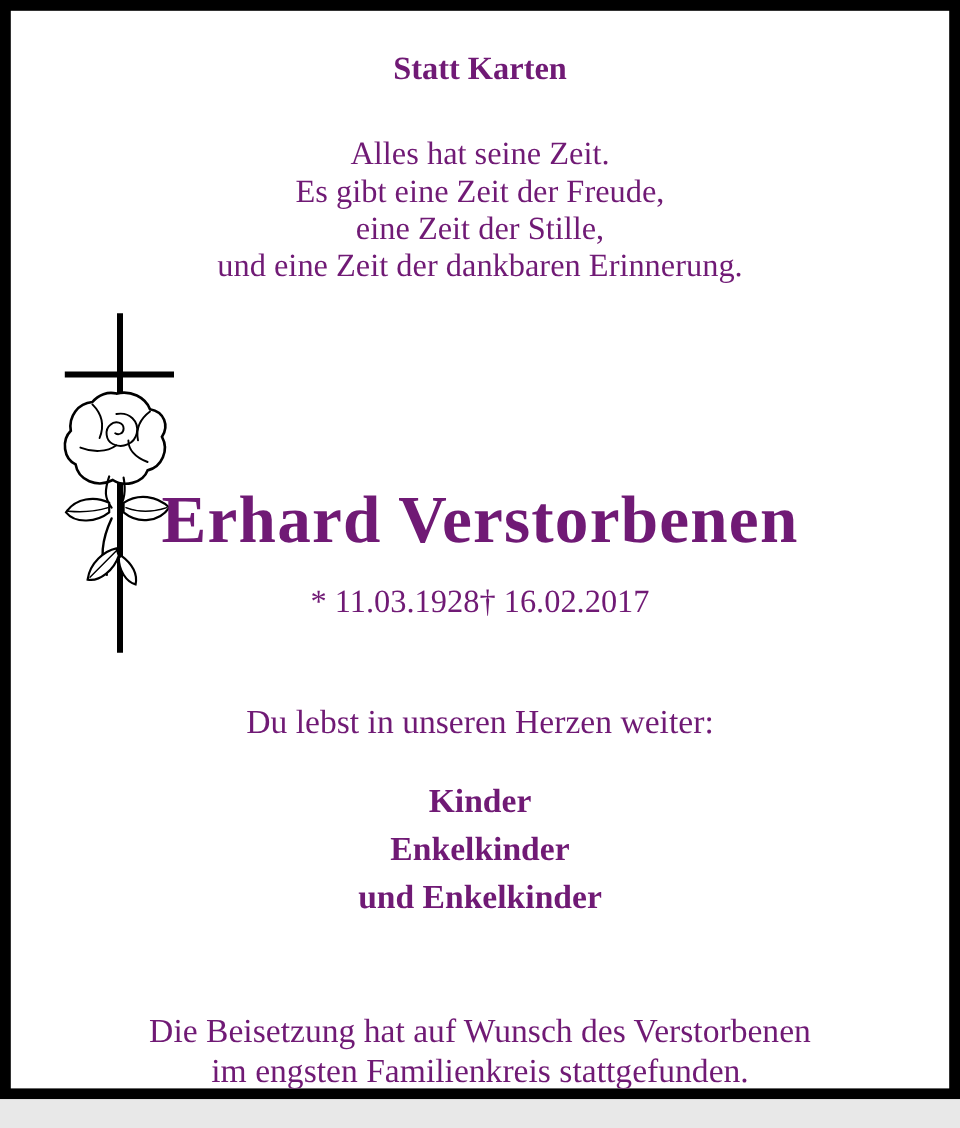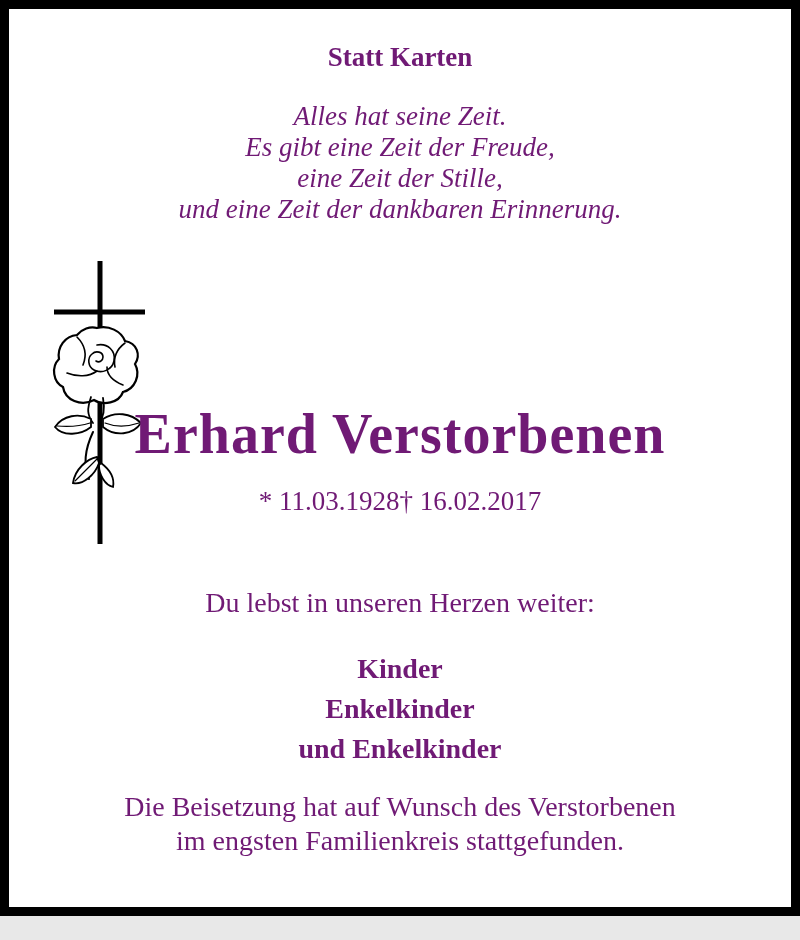--- a/index.html
+++ b/index.html
@@ -9,27 +9,27 @@
     margin:0 auto;
     background:#ffffff;
     border:9px solid #000000;
     box-sizing:border-box;
     font-family:"Liberation Serif","DejaVu Serif",serif;
     color:#701a75;
     overflow:hidden;
   }
   .abs{position:absolute;left:0;right:0;text-align:center;}
   .header{top:33px;font-size:27px;font-weight:bold;line-height:30px;}
-  .poem{top:92px;font-size:27px;font-style:italic;line-height:31px;}
+  .poem{top:104px;font-size:27px;line-height:31px;}
   .intro{top:285px;font-size:28px;line-height:32px;}
   .name{top:394px;font-size:56px;font-weight:bold;line-height:62px;letter-spacing:1px;}
   .dates{top:477px;font-size:27px;line-height:30px;display:flex;justify-content:center;}
   .remembrance{top:577px;font-size:28px;line-height:34px;}
   .mourners{top:640px;font-size:28px;font-weight:bold;line-height:40px;}
-  .footer{top:781px;font-size:28px;line-height:34px;text-align:center;}
+  .footer{top:834px;font-size:28px;line-height:34px;text-align:center;}
   .cross-rose{position:absolute;left:36px;top:248px;width:104px;height:290px;}
 </style>
 </head>
 <body>
 
 <div class="page">
 
   <svg class="cross-rose" viewBox="0 0 100 290" xmlns="http://www.w3.org/2000/svg">
     <g stroke="#000" stroke-width="5" fill="none">
       <line x1="53" y1="4" x2="53" y2="287"></line>

